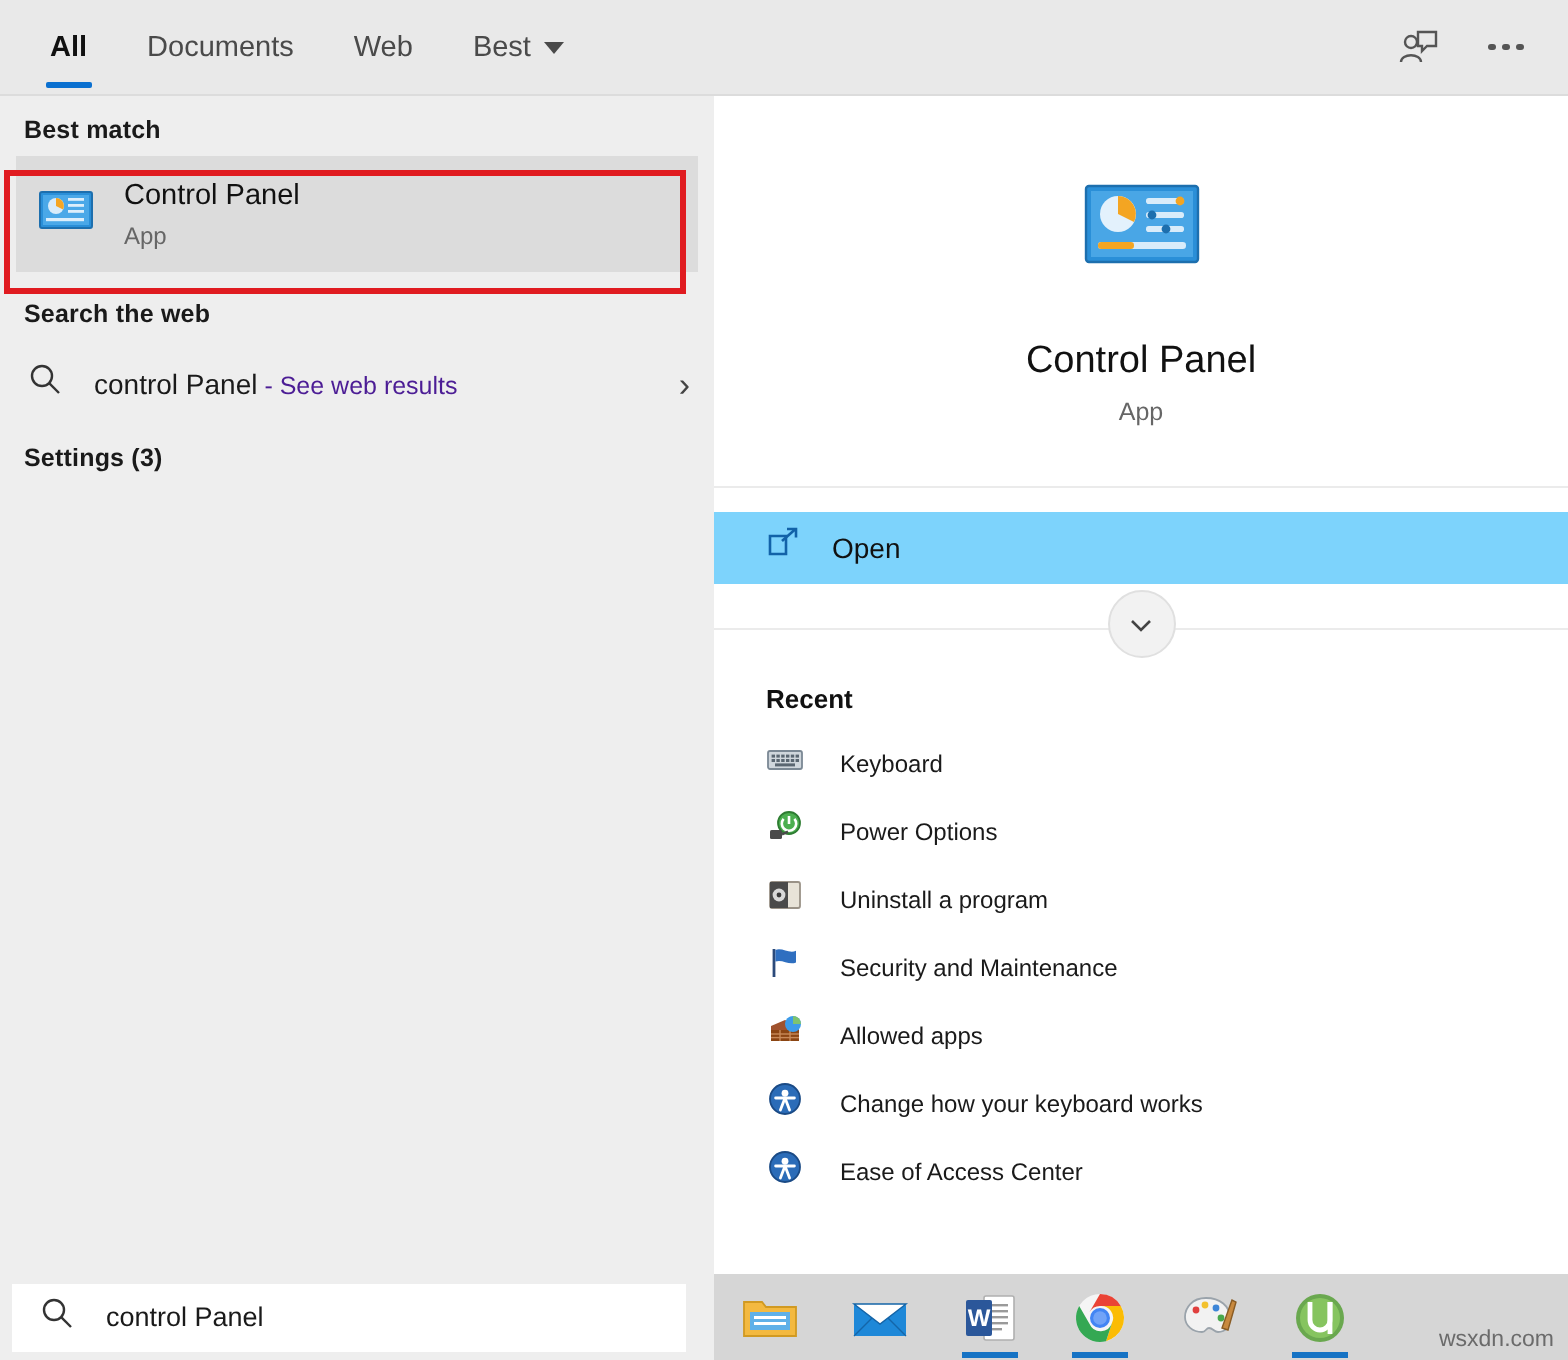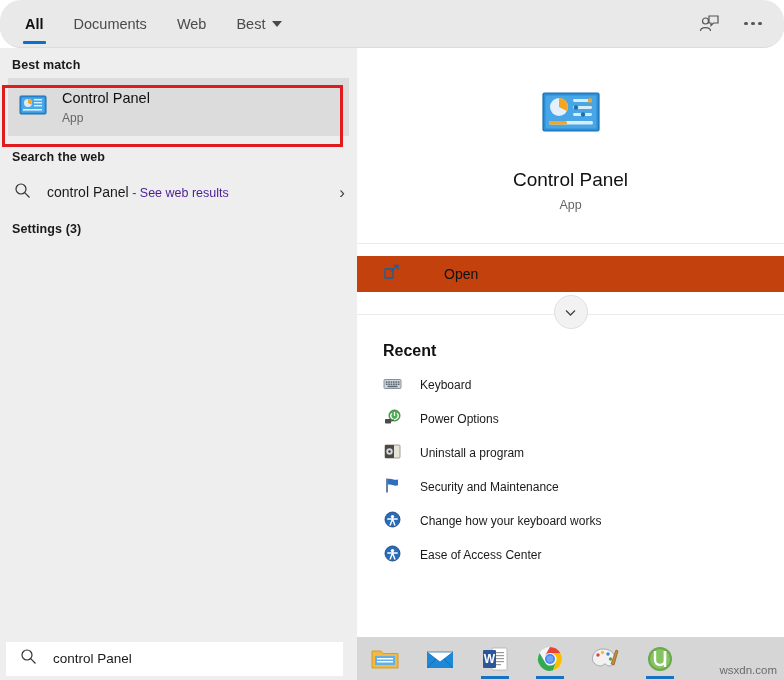--- a/index.html
+++ b/index.html
@@ -9,21 +9,21 @@
     background: #ffffff;
     overflow: hidden;
   }
   #root { position: relative; width: 784px; height: 680px; }
 
   
   .header {
     position: absolute; left: 0; top: 0; width: 784px; height: 48px;
     background: #e9e9e9;
     border-bottom: 1px solid #dcdcdc;
-    display: flex; align-items: center; border-radius: 21px;
+    display: flex; align-items: center;
   }
   .tabs { display: flex; align-items: center; height: 48px; padding-left: 10px; }
   .tab {
     position: relative; height: 48px; display: flex; align-items: center;
     padding: 0 15px; font-size: 14.5px; color: #4a4a4a; cursor: default;
     white-space: nowrap;
   }
   .tab.active { color: #111; font-weight: bold; }
   .tab.active::after {
     content: ""; position: absolute; left: 13px; right: 13px; bottom: 4px;
@@ -79,40 +79,40 @@
   }
   .preview {
     height: 196px; display: flex; flex-direction: column;
     align-items: center; justify-content: center;
     border-bottom: 1px solid #ebebeb;
   }
   .prev-name { font-size: 19px; color: #111; margin-top: 20px; }
   .prev-sub { font-size: 12.5px; color: #666; margin-top: 7px; }
 
   .open-row {
-    height: 36px; background: #c2410c; display: flex; align-items: center;
-    padding-left: 26px; margin-top: 12px; gap: 28px;
+    height: 36px; background: #7dd3fc; display: flex; align-items: center;
+    padding-left: 26px; margin-top: 12px;
   }
   .open-label { margin-left: 16px; font-size: 14px; color: #111; }
 
   .expander-wrap {
     position: relative; height: 44px;
   }
   .expander-line {
     position: absolute; left: 0; right: 0; top: 22px; height: 1px; background: #ebebeb;
   }
   .expander {
     position: absolute; left: 50%; top: 3px; transform: translateX(-50%);
     width: 34px; height: 34px; border-radius: 50%;
     background: #f2f2f2; border: 1px solid #e0e0e0;
     display: flex; align-items: center; justify-content: center;
   }
 
   .recent-title {
-    font-size: 16px; font-weight: bold; color: #111;
+    font-size: 13px; font-weight: bold; color: #111;
     padding: 6px 0 8px 26px;
   }
   .recent-item {
     height: 34px; display: flex; align-items: center; padding-left: 26px;
   }
   .recent-label { margin-left: 18px; font-size: 12px; color: #1a1a1a; }
 
   
   .taskbar {
     position: absolute; left: 357px; top: 637px; width: 427px; height: 43px;
@@ -329,20 +329,37 @@
     <div class="recent-item">
       <span>
         <svg width="19" height="19" viewBox="0 0 19 19">
           <line x1="4" y1="2.5" x2="4" y2="16.5" stroke="#2b4a7a" stroke-width="1.4"></line>
           <path d="M4.7 3 C8 1.6 11.5 5 15 3.4 L15 9.2 C11.5 10.8 8 7.4 4.7 8.8 Z" fill="#2f6fc0"></path>
         </svg>
       </span>
       <span class="recent-label">Security and Maintenance</span>
     </div>
 
+    <div class="recent-item">
+      <span>
+        <svg width="19" height="19" viewBox="0 0 19 19">
+          <path d="M2.5 7 L9.5 4 L16.5 7 L16.5 9 L2.5 9 Z" fill="#a0522d"></path>
+          <rect x="2.5" y="9" width="14" height="5.5" fill="#8b4513"></rect>
+          <g stroke="#c88a5a" stroke-width="0.7">
+            <line x1="2.5" y1="11" x2="16.5" y2="11"></line>
+              <line x1="2.5" y1="12.8" x2="16.5" y2="12.8"></line>
+            <line x1="7" y1="9" x2="7" y2="14.5"></line>
+              <line x1="12" y1="9" x2="12" y2="14.5"></line>
+          </g>
+          <circle cx="13.5" cy="6" r="4" fill="#3d9be9"></circle>
+          <path d="M13.5 2 A4 4 0 0 1 17.5 6 L13.5 6 Z" fill="#7ec36f"></path>
+        </svg>
+      </span>
+      <span class="recent-label">Allowed apps</span>
+    </div>
 
     <div class="recent-item">
       <span>
         <svg width="19" height="19" viewBox="0 0 19 19">
           <circle cx="9.5" cy="9.5" r="7.5" fill="#2b6cb8" stroke="#1a4a85" stroke-width="0.9"></circle>
           <circle cx="9.5" cy="6.6" r="1.7" fill="#ffffff"></circle>
           <path d="M4.8 9 H14.2" stroke="#ffffff" stroke-width="1.4" stroke-linecap="round"></path>
           <path d="M9.5 9 L7.2 15 M9.5 9 L11.8 15" stroke="#ffffff" stroke-width="1.4" stroke-linecap="round"></path>
         </svg>
       </span>

